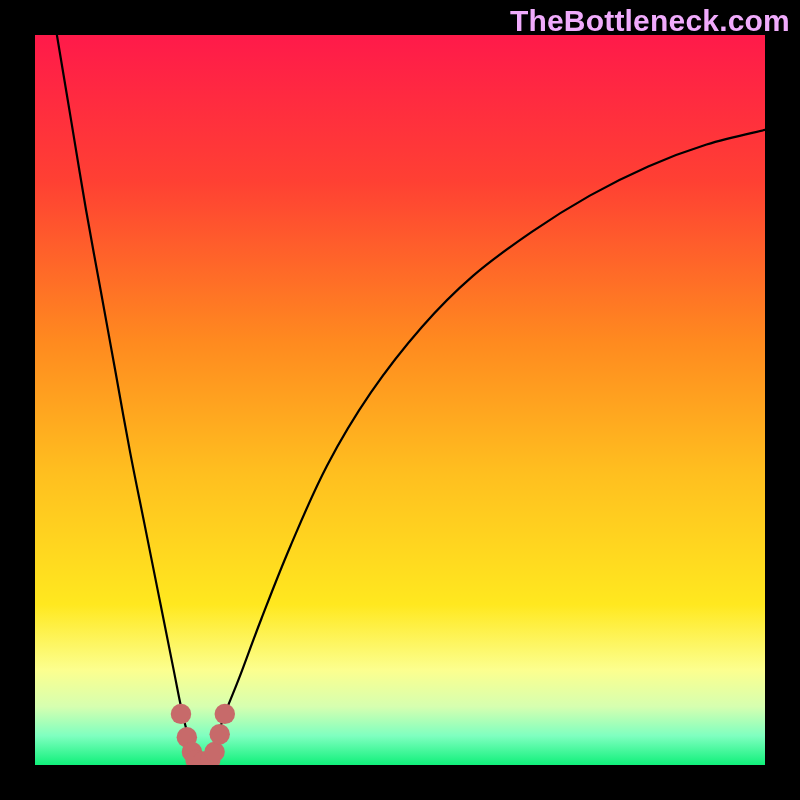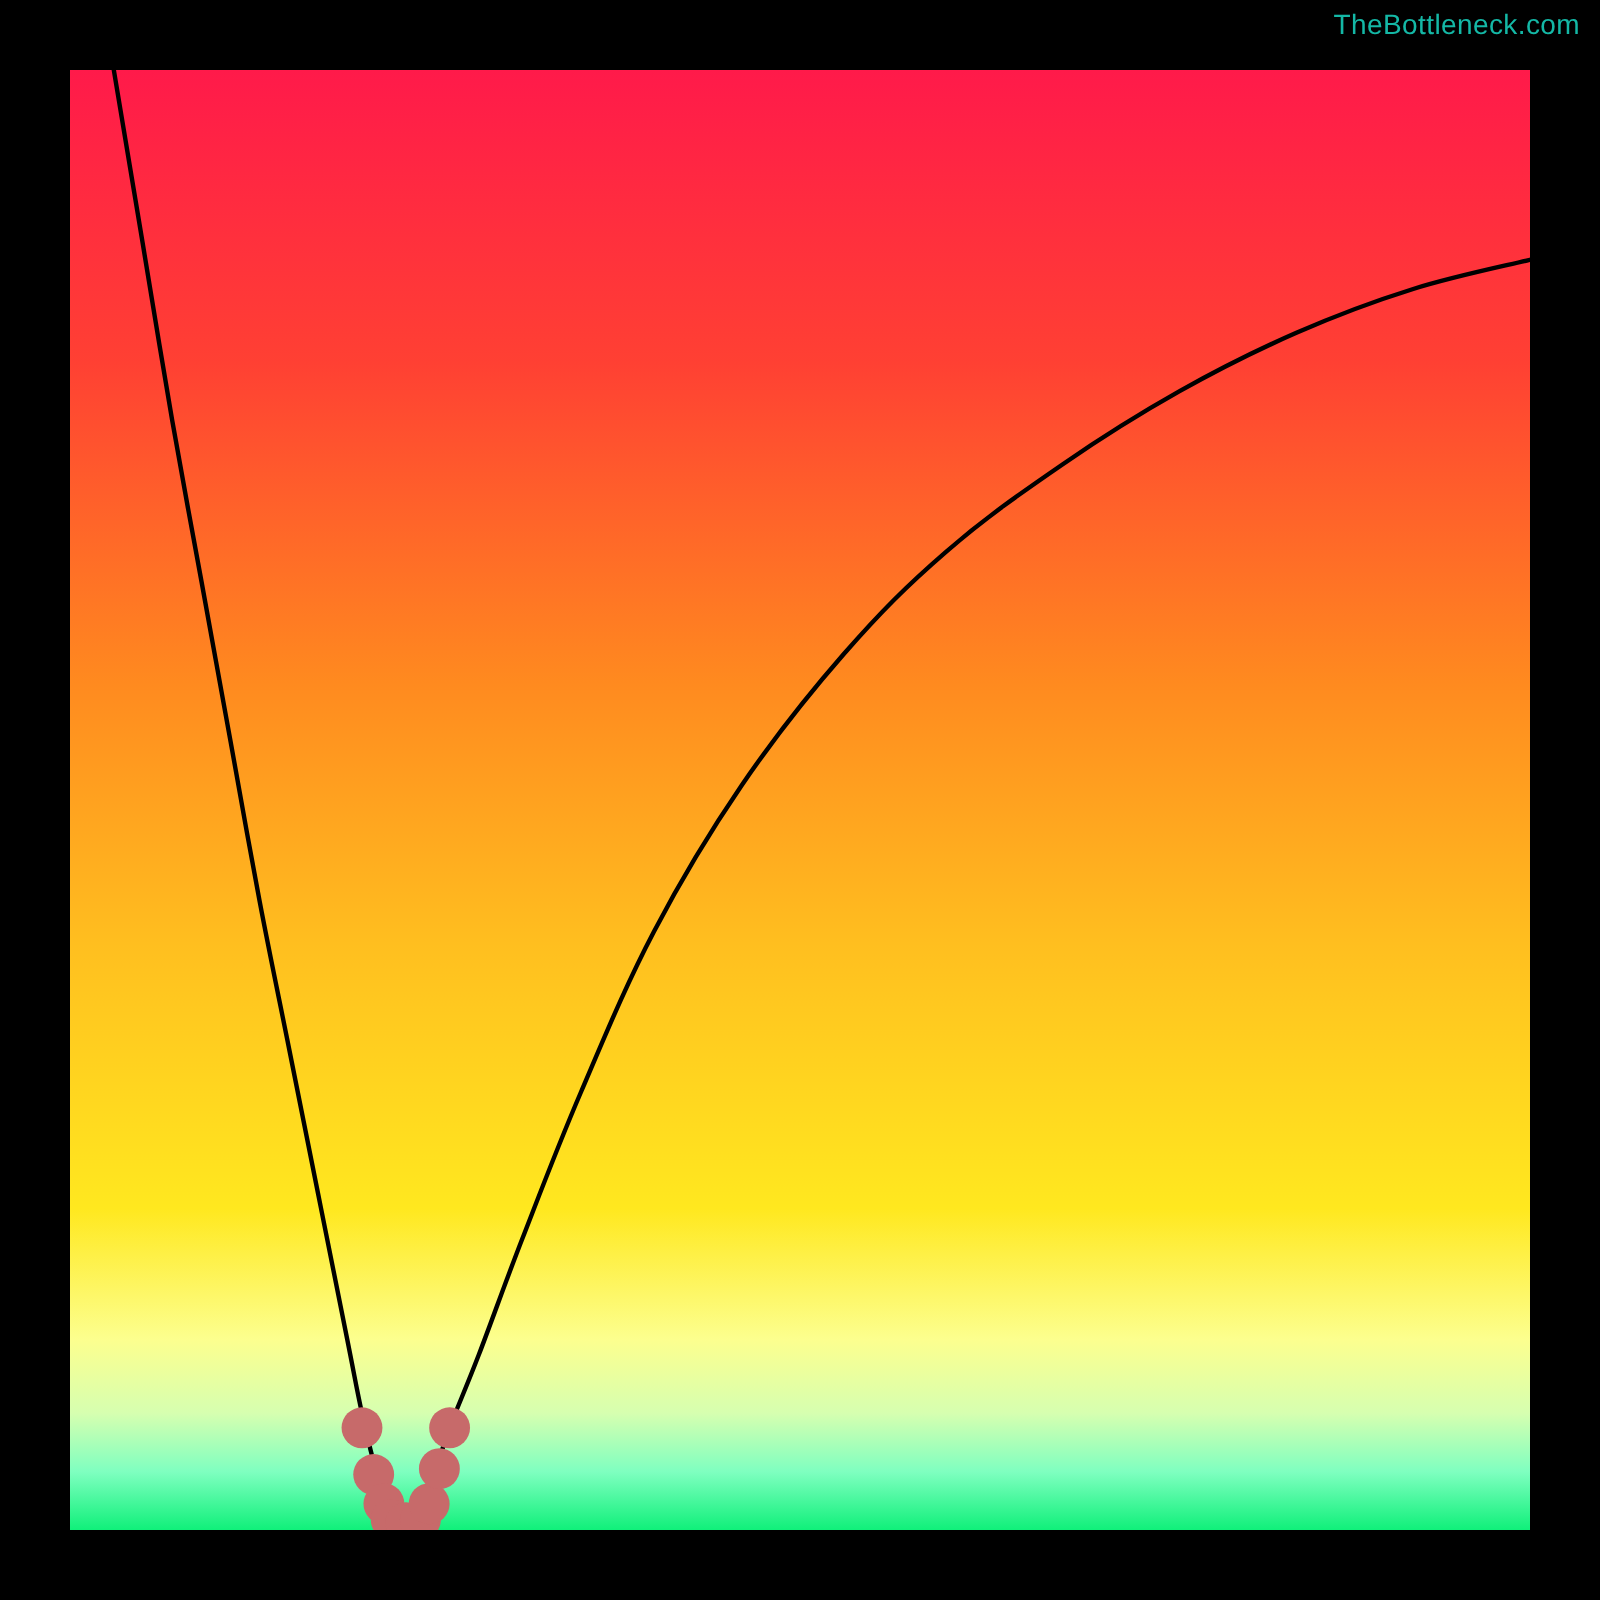--- a/index.html
+++ b/index.html
@@ -23,24 +23,24 @@
     left: 35px;
     top: 35px;
     width: 730px;
     height: 730px;
     overflow: hidden;
   }
   .watermark {
     position: absolute;
     top: 4px;
     right: 10px;
-    color: #14b8a6;
+    color: #f0abfc;
     font-family: Arial, Helvetica, sans-serif;
-    font-size: 14px;
-    font-weight: 400;
+    font-size: 30px;
+    font-weight: 700;
     letter-spacing: 0.2px;
   }
   svg {
     display: block;
   }
 </style>
 </head>
 <body>
 
 <div class="frame">

